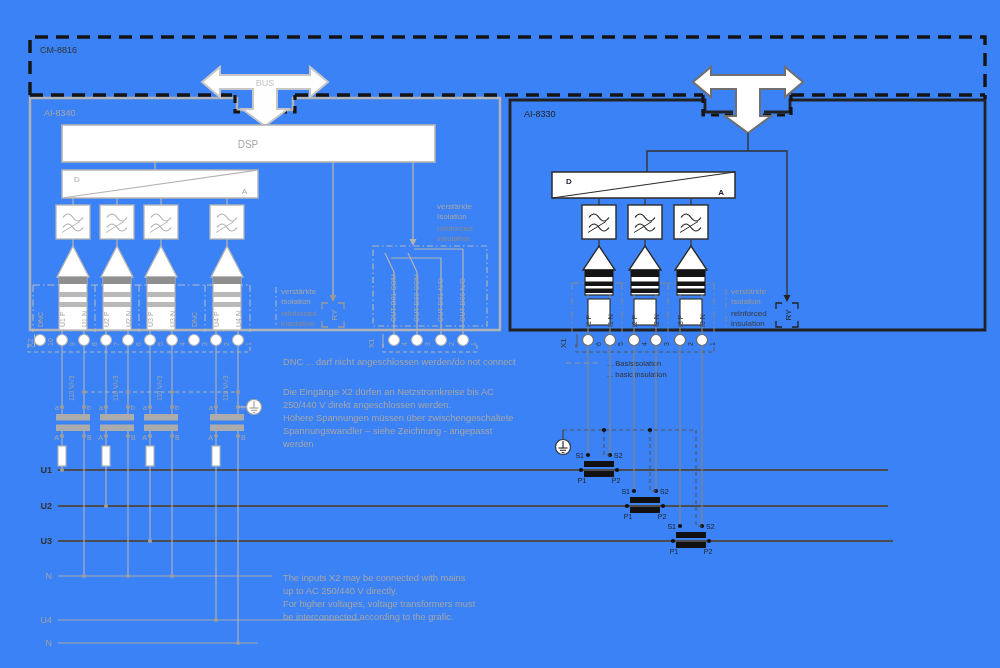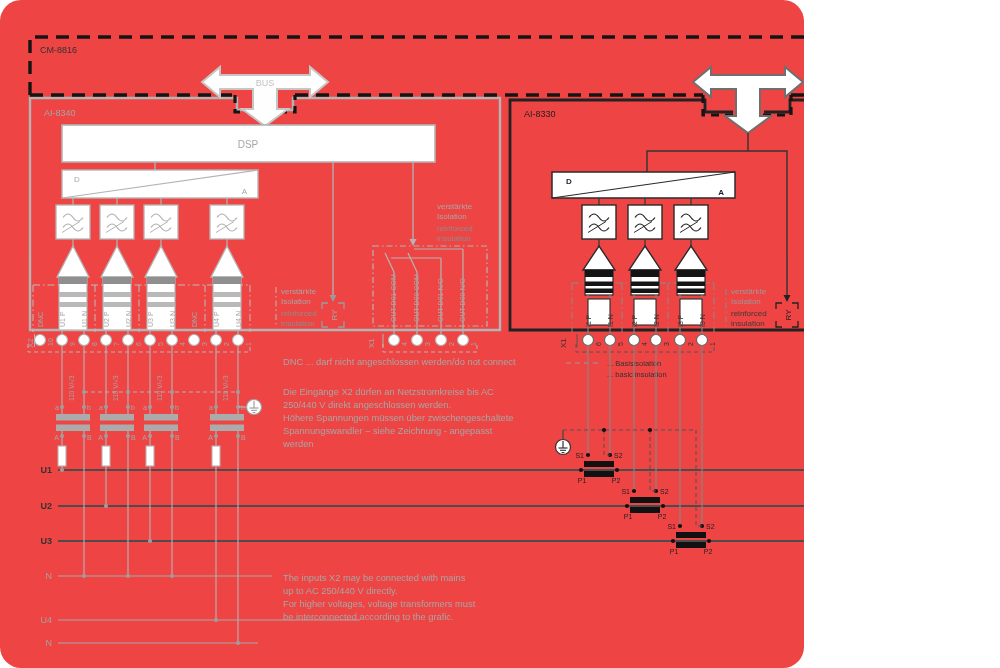--- a/index.html
+++ b/index.html
@@ -1,16 +1,16 @@
 <!DOCTYPE html>
 <html><head>
 <meta charset="utf-8">
 <style>
   html,body{margin:0;padding:0;background:#fff;}
-  .stage{position:relative;width:804px;height:668px;background:#ef4444;overflow:hidden;border-radius:21px;}
+  .stage{position:relative;width:1000px;height:668px;background:#3b82f6;overflow:hidden;}
   svg text{font-family:"Liberation Sans","DejaVu Sans",sans-serif;}
   .f65{font-size:6.5px}.f7{font-size:7px}.f75{font-size:7.5px}.f8{font-size:8px}
   .f9{font-size:9px}.f93{font-size:9.3px}.f10{font-size:10px}
   .mid{text-anchor:middle}.end{text-anchor:end}
   .bold{font-weight:bold}
   .gtxt{fill:#a6a6a6}.g2txt{fill:#8c8c8c}.dtxt{fill:#333}.btxt{fill:#1f1f1f}
   .ntxt{fill:#a2a2a2}
 </style>
 </head>
 <body>

